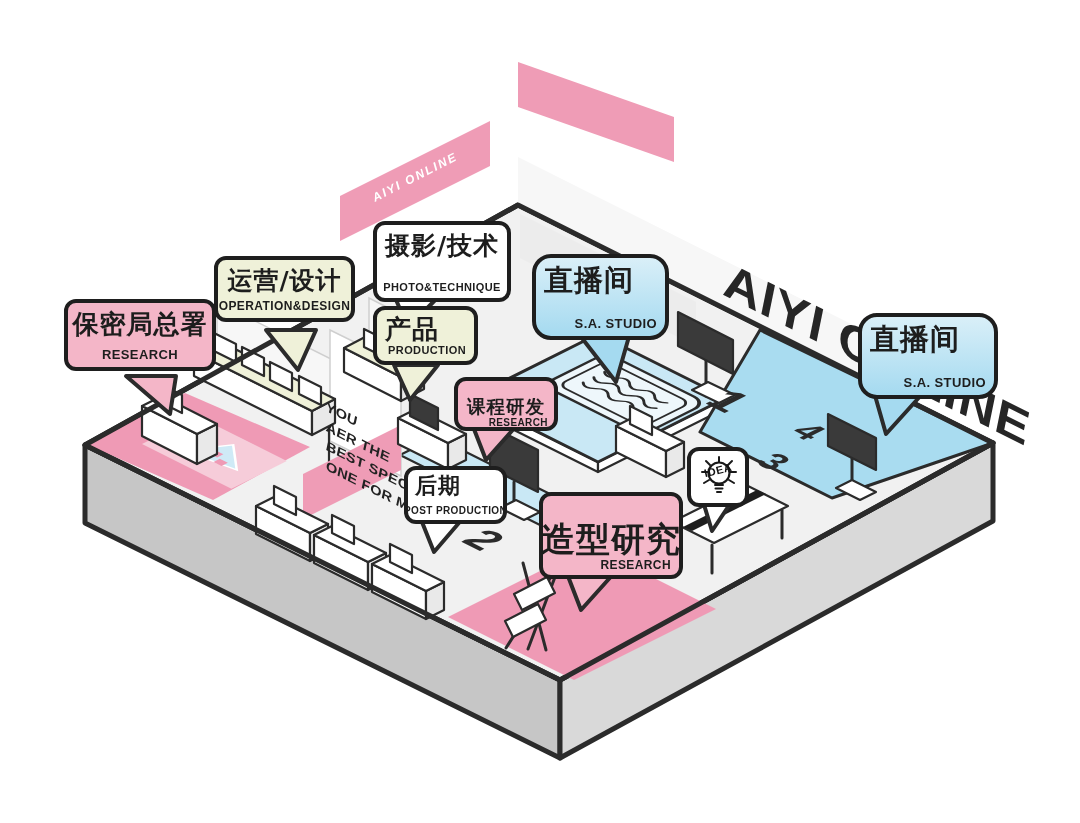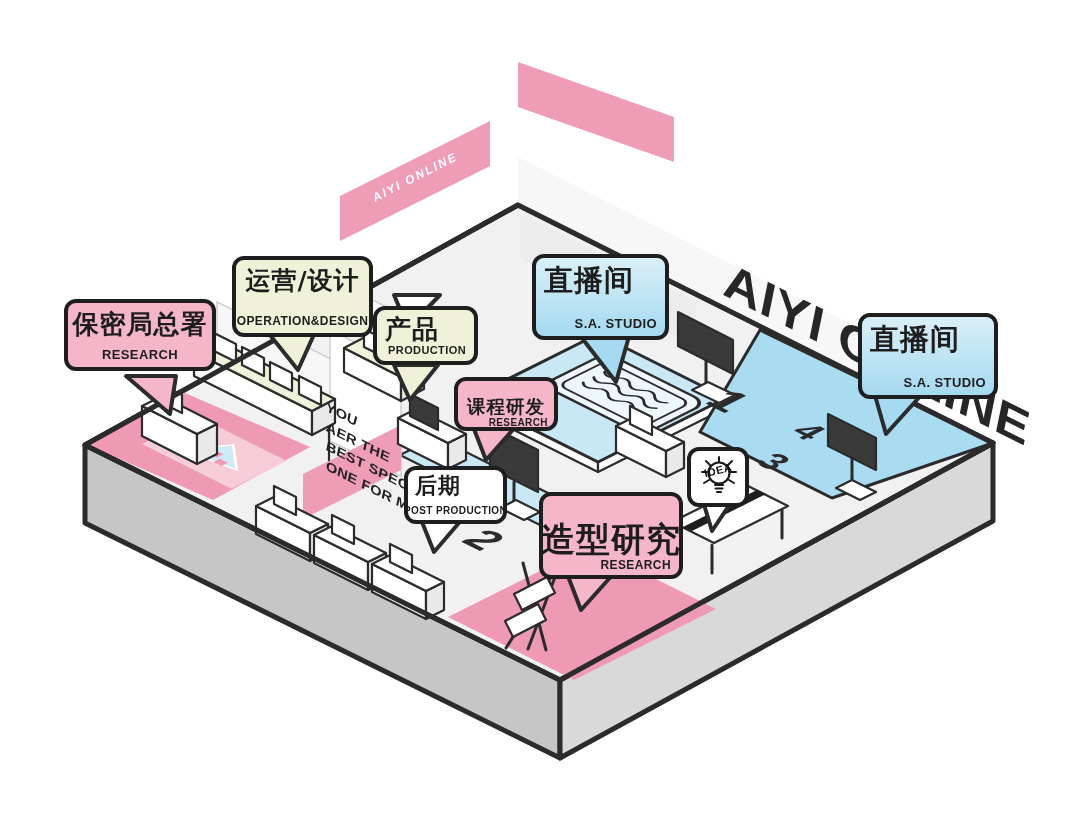--- a/index.html
+++ b/index.html
@@ -21,21 +21,21 @@
   .lgray{stroke:#cfcfcf}
   
   .bubble{position:absolute;border:4px solid var(--c-ink);border-radius:12px;box-sizing:border-box;
           display:flex;flex-direction:column;padding:5px 8px;z-index:4;background:#fff;}
   .bubble .t{font-weight:900;color:#1d1d1d;line-height:1.08;letter-spacing:1px;white-space:nowrap;}
   .bubble .s{font-weight:700;color:#1d1d1d;letter-spacing:.4px;white-space:nowrap;
              font-family:"Liberation Sans","DejaVu Sans",sans-serif;}
   .t.center{align-self:center}.t.left{align-self:flex-start}
   .s.center{align-self:center}.s.right{align-self:flex-end}
   .mt-auto{margin-top:auto}
-  .bubble.blue{background:linear-gradient(180deg,var(--c-blueBubbleTop),var(--c-blueBubbleBottom));}
+  .bubble.blue{background:linear-gradient(180deg,var(--c-blueBubbleTop),var(--c-blueBubbleBottom));border-radius:19px;}
   
   .brand-big{position:absolute;left:724px;top:248px;z-index:2;color:#262626;font-weight:900;font-style:italic;
              font-size:49px;letter-spacing:1px;white-space:nowrap;transform:skewY(26.57deg) scaleY(1.05);
              transform-origin:left top;font-family:"Liberation Sans","DejaVu Sans",sans-serif;}
   .banner-small{position:absolute;left:345px;top:170px;width:140px;z-index:2;color:#fff;font-weight:900;
              font-style:italic;font-size:12px;letter-spacing:2px;text-align:center;transform:rotate(-27deg);
              font-family:"Liberation Sans","DejaVu Sans",sans-serif;}
   .quote{position:absolute;left:326px;top:397px;z-index:2;color:#222;font-weight:900;font-style:italic;
          font-size:14px;line-height:1.4;letter-spacing:.3px;transform:skewY(26.57deg);transform-origin:left top;
          font-family:"Liberation Sans","DejaVu Sans",sans-serif;}
@@ -222,25 +222,29 @@
     <polygon class="f-bwhite sk" stroke-width="4" points="420,517 464,517 434,552"></polygon>
     <polygon class="f-bpink sk" stroke-width="4" points="566,571 616,571 581,610"></polygon>
     <polygon class="f-bwhite sk" stroke-width="4" points="702,498 734,498 712,531"></polygon>
   </svg>
 
   <div class="bubble" style="left: 64px; top: 299px; width: 152px; height: 72px; background: rgb(244, 182, 200);">
     <span class="t center" style="font-size:26px;margin-top:2px">保密局总署</span>
     <span class="s center mt-auto" style="font-size:13px">RESEARCH</span>
   </div>
 
-  <div class="bubble" style="left: 232px; top: 256px; width: 141px; height: 81px; background: rgb(239, 241, 217); text-align: center;">
+  <div class="bubble" style="left: 214px; top: 256px; width: 141px; height: 66px; background: rgb(239, 241, 217); text-align: center;">
     <span class="t center" style="font-size:25px;margin-top:2px">运营/设计</span>
     <span class="s center mt-auto" style="font-size:12px">OPERATION&amp;DESIGN</span>
   </div>
 
+  <div class="bubble" style="left: 373px; top: 221px; width: 138px; height: 81px; background: rgb(255, 255, 255);">
+    <span class="t center" style="font-size:25px;margin-top:2px">摄影/技术</span>
+    <span class="s center mt-auto" style="font-size:11px">PHOTO&amp;TECHNIQUE</span>
+  </div>
 
   <div class="bubble" style="left: 373px; top: 306px; width: 105px; height: 59px; background: rgb(239, 241, 217);">
     <span class="t left" style="font-size:26px">产品</span>
     <span class="s right mt-auto" style="font-size:11px">PRODUCTION</span>
   </div>
 
   <div class="bubble blue" style="left:532px;top:254px;width:137px;height:86px;">
     <span class="t left" style="font-size:29px;margin-top:2px">直播间</span>
     <span class="s right mt-auto" style="font-size:13px">S.A. STUDIO</span>
   </div>

